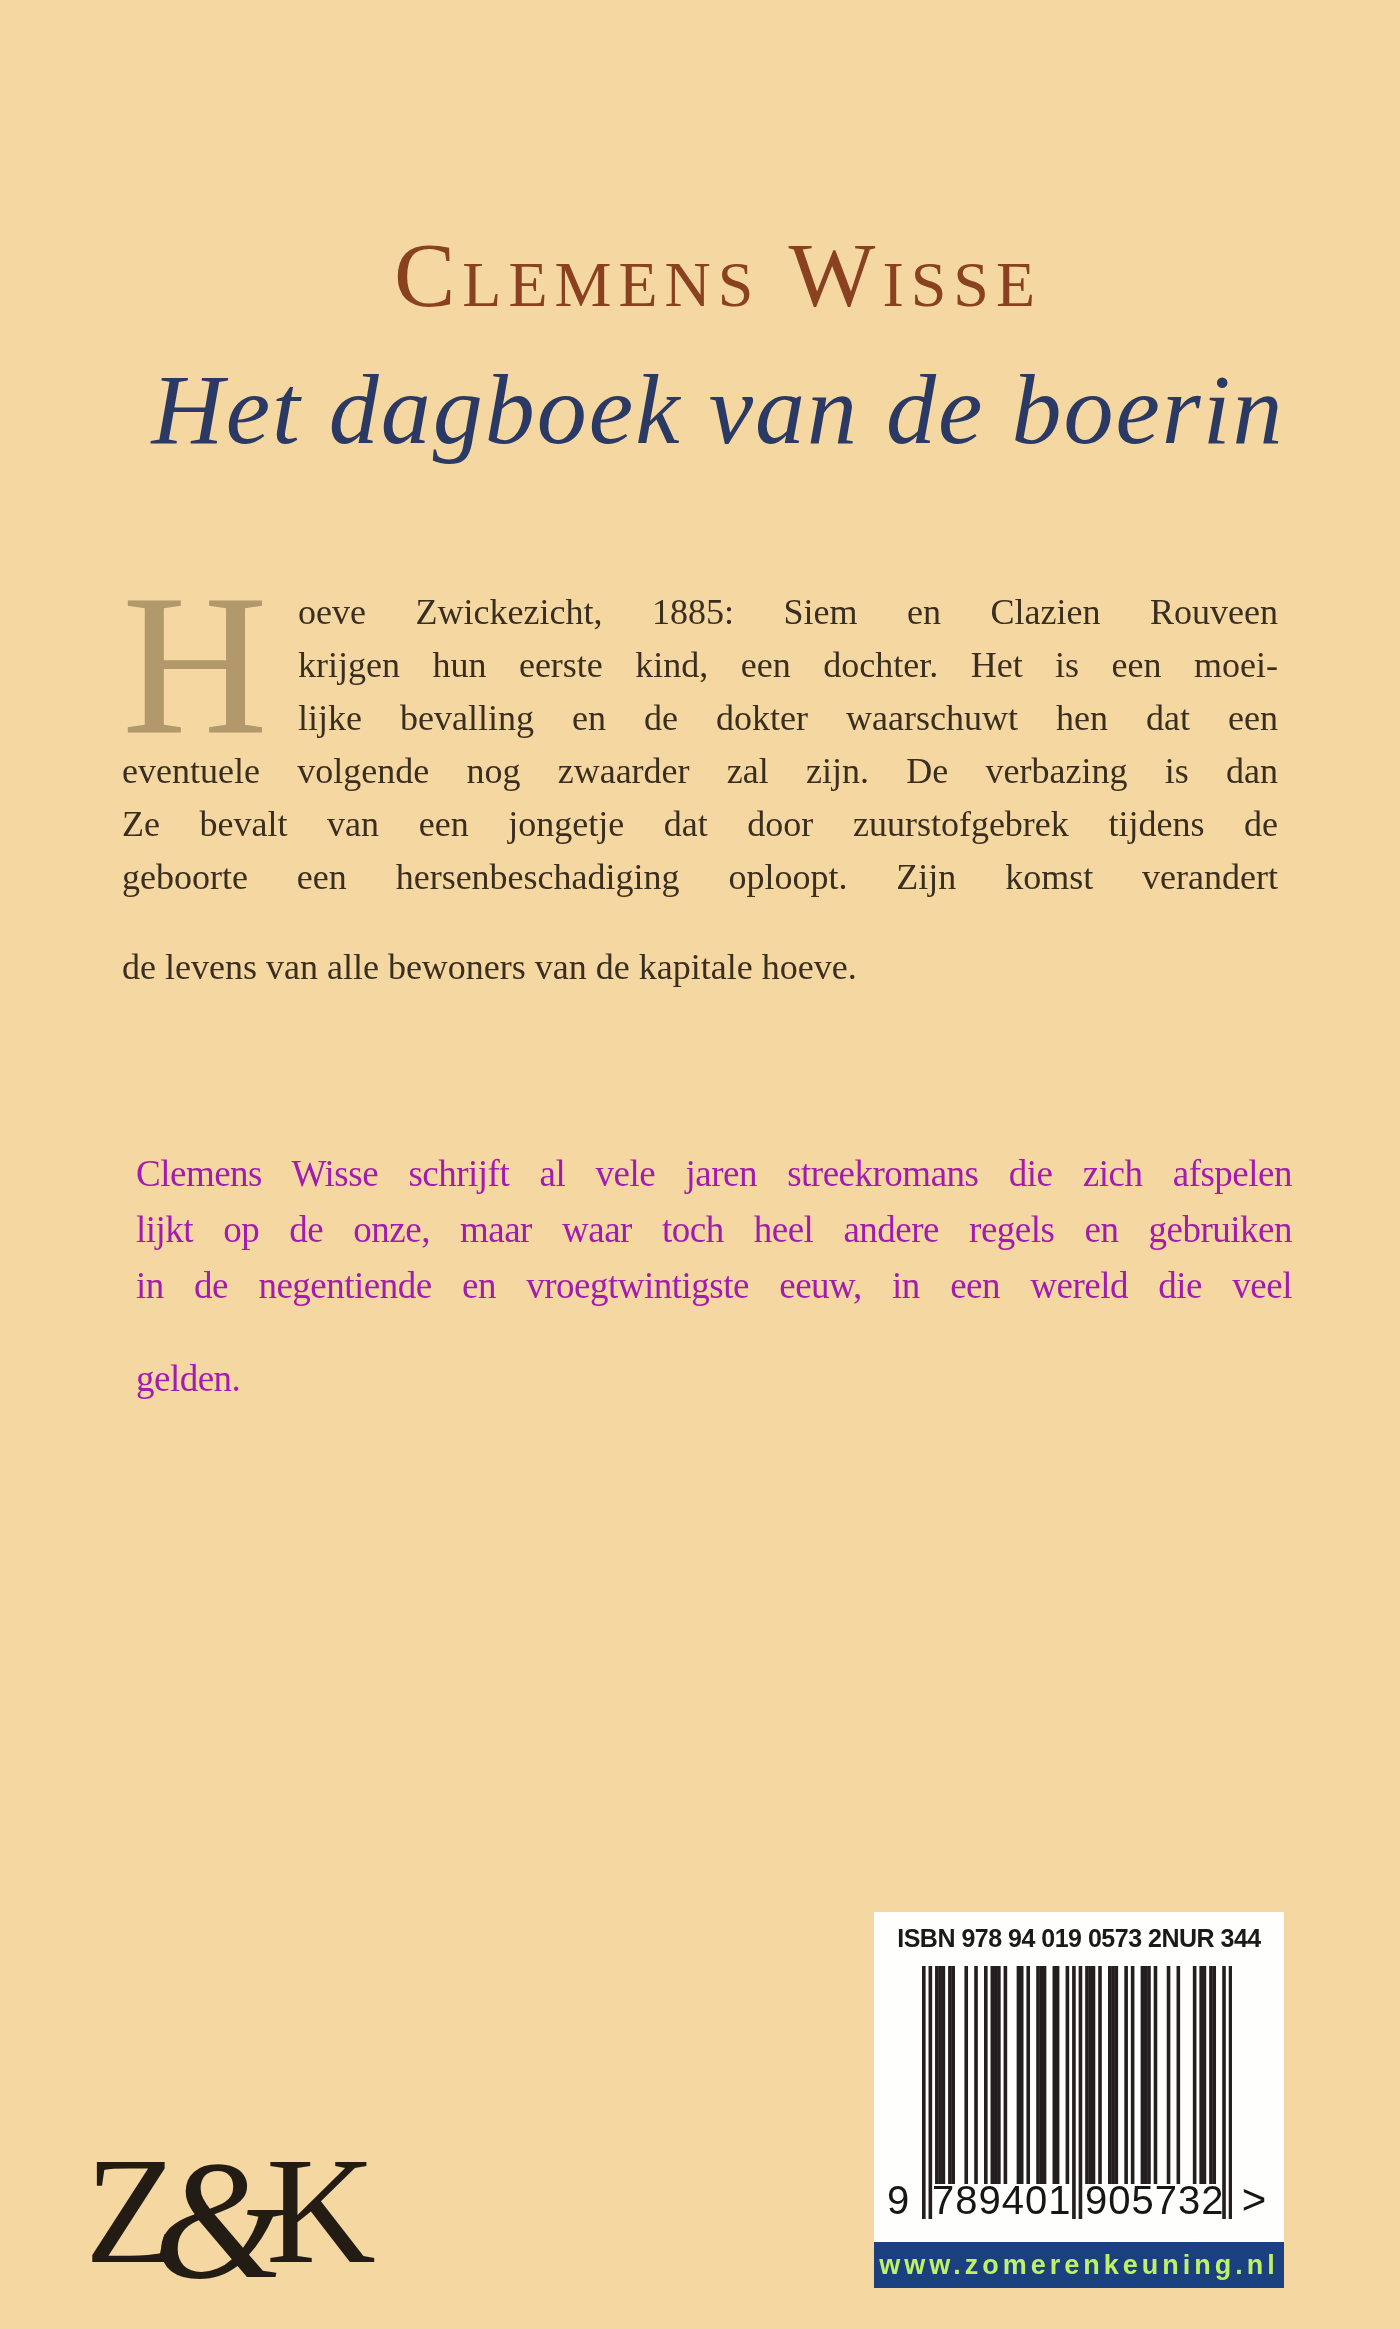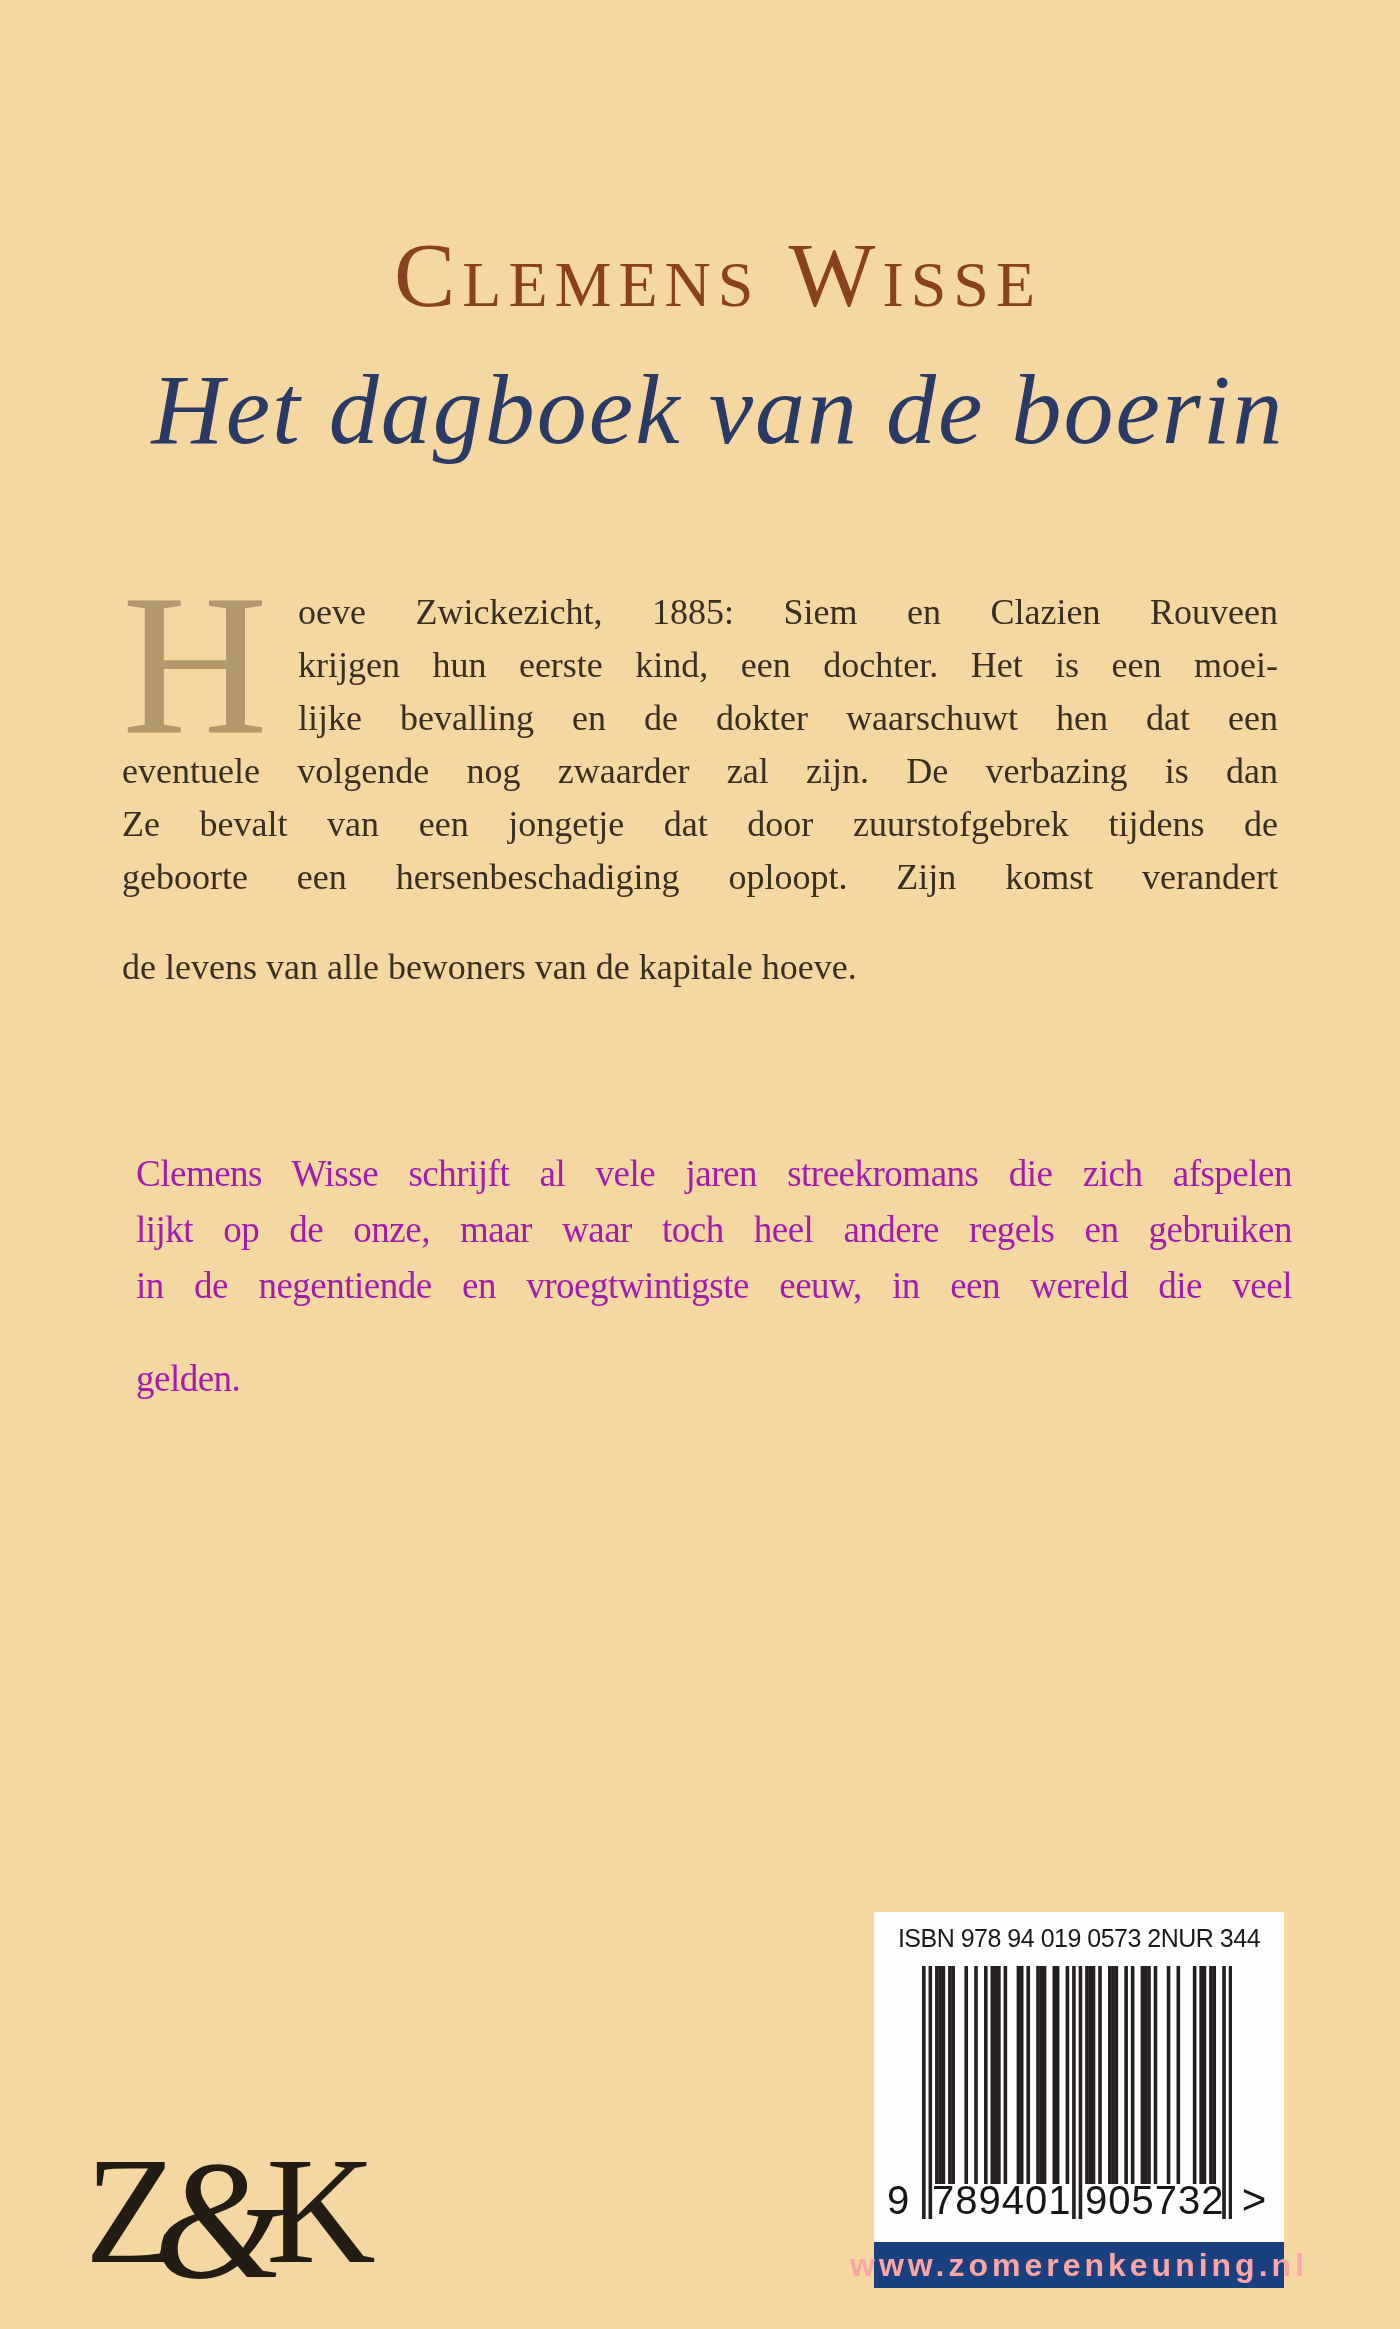--- a/index.html
+++ b/index.html
@@ -63,21 +63,21 @@
 
   
   .isbn-box{
     left:874px;top:1912px;width:410px;height:330px;
     background:#fefefc;
   }
   .isbn-line{
     position:absolute;top:12px;left:0;width:410px;
     display:flex;justify-content:center;gap:0;
     font-family:"Liberation Sans", sans-serif;
-    font-weight:normal;
+    font-weight:bold;
     font-size:25px;letter-spacing:-0.5px;
     color:#1a1a1a;
     white-space:nowrap;
   }
   .bars{position:absolute;left:48px;top:54px;width:310px;height:255px;}
   .bars rect{fill:#231f20;}
   .bc-digits{
     position:absolute;
     font-family:"Liberation Sans", sans-serif;
     font-size:40px;color:#161616;
@@ -91,23 +91,23 @@
 
   
   .url-bar{
     left:874px;top:2242px;width:410px;height:46px;
     background:#1b4080;
     display:flex;align-items:center;justify-content:center;
   }
   .url-text{
     font-family:"Liberation Sans", sans-serif;
     font-weight:bold;
-    font-size:32px;
+    font-size:27px;
     letter-spacing:4px;
-    color:#fca5a5;
+    color:#bef264;
     white-space:nowrap;
   }
 
   
   .logo{
     left:85px;top:2120px;
     font-size:152px;line-height:1;
     color:#221c15;
     white-space:nowrap;
   }

